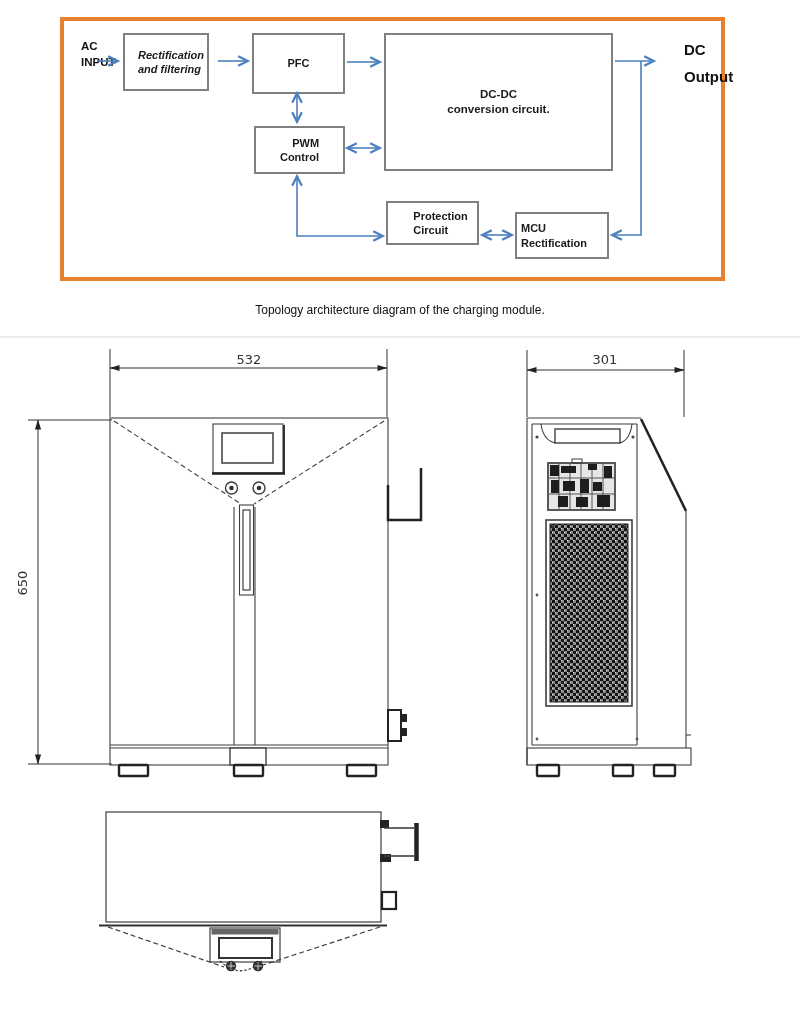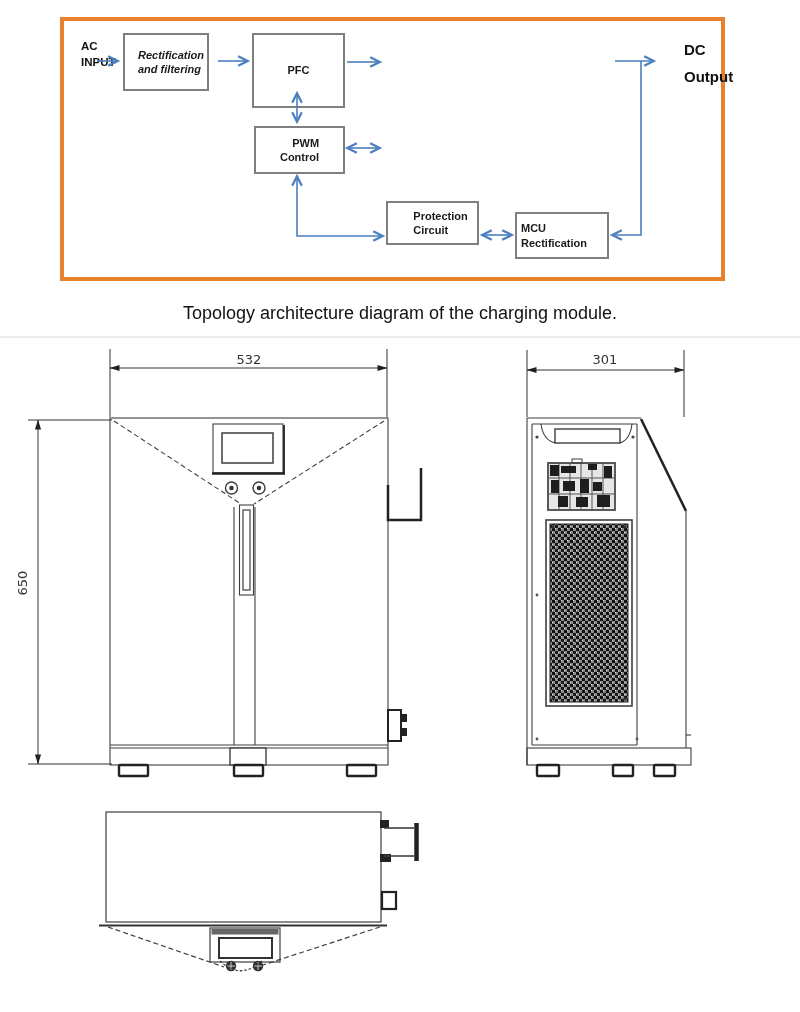--- a/index.html
+++ b/index.html
@@ -7,33 +7,33 @@
         font-family:"Liberation Sans",sans-serif;overflow:hidden;}
 
   
   .frame{position:absolute;left:60px;top:17px;width:665px;height:264px;
          border:4px solid #E8812E;box-sizing:border-box;background:#fff;}
   .blk{position:absolute;border:2px solid #7f7f7f;background:#fff;box-sizing:border-box;
        display:flex;align-items:center;justify-content:center;
        font-size:11px;font-weight:700;color:#1a1a1a;line-height:1.28;}
   .blk span{white-space:pre-line;display:block;}
   #blk-rect{left:123px;top:33px;width:86px;height:58px;justify-content:flex-start;padding-left:13px;text-align:left;font-style:italic;}
-  #blk-pfc{left:252px;top:33px;width:93px;height:75px;}
+  #blk-pfc{left:252px;top:33px;width:93px;height:61px;}
   #blk-dcdc{left:384px;top:33px;width:229px;height:138px;text-align:center;font-size:11.5px;}
   #blk-pwm{left:254px;top:126px;width:91px;height:48px;text-align:right;}
   #blk-prot{left:386px;top:201px;width:93px;height:44px;justify-content:center;padding-left:16px;text-align:left;}
   #blk-mcu{left:515px;top:212px;width:94px;height:47px;justify-content:flex-start;padding-left:4px;text-align:left;}
   .io{position:absolute;font-weight:700;color:#111;white-space:pre-line;padding-left:20px;}
   #lbl-ac{left:61px;top:39px;font-size:11.5px;line-height:1.35;}
   #lbl-dc{left:664px;top:36px;font-size:15px;line-height:1.8;}
   .arrows{position:absolute;left:0;top:0;pointer-events:none;}
 
   
   .caption{position:absolute;left:0;top:303px;width:800px;text-align:center;
-           font-size:18px;color:#111;}
+           font-size:12px;color:#111;}
 
   
   .cad{position:absolute;left:0;top:0;}
   .dimtxt{font-family:"DejaVu Sans",sans-serif;font-size:13px;fill:#333;}
 </style>
 </head>
 <body>
 
 <div class="page">
 
@@ -225,20 +225,24 @@
   <div class="io" id="lbl-dc">DC
 Output</div>
 
   <div class="blk" id="blk-rect">
     <span>Rectification
 and filtering</span>
   </div>
   <div class="blk" id="blk-pfc">
     <span>PFC</span>
   </div>
+  <div class="blk" id="blk-dcdc">
+    <span>DC-DC
+conversion circuit.</span>
+  </div>
   <div class="blk" id="blk-pwm">
     <span>PWM
 Control</span>
   </div>
   <div class="blk" id="blk-prot">
     <span>Protection
 Circuit</span>
   </div>
   <div class="blk" id="blk-mcu">
     <span>MCU

